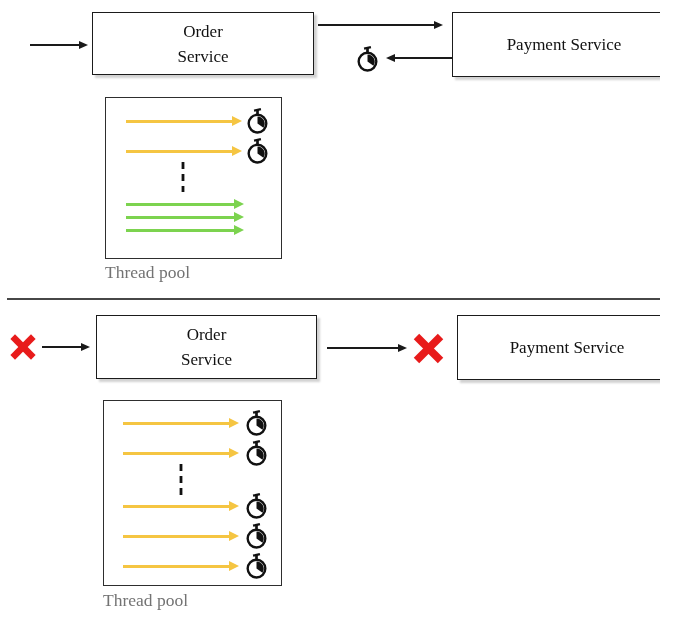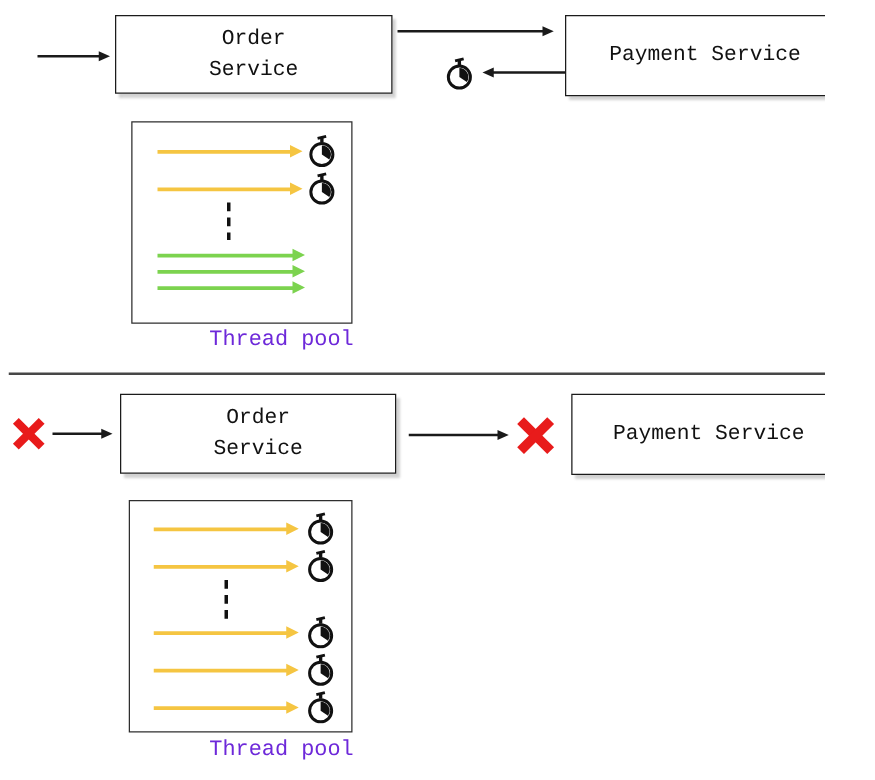--- a/index.html
+++ b/index.html
@@ -1,29 +1,29 @@
 <!DOCTYPE html>
 <html style="--busy: #F5C542; --free: #7CD34F; --fail: #E81B1B; --line: #1A1A1A;"><head>
 <meta charset="utf-8">
 <style>
   html,body{margin:0;padding:0;background:#ffffff}
   .canvas{
     position:relative;width:660px;height:624px;background:#fff;
-    font-family:Liberation Mono, monospace;color:#111;overflow:hidden;
+    font-family:Liberation Serif, serif;color:#111;overflow:hidden;
   }
   
   .box{
     position:absolute;background:#fff;border:1.6px solid #1b1b1b;
     box-shadow:3px 3px 2px rgba(0,0,0,.18);
     display:flex;flex-direction:column;align-items:center;justify-content:center;
     font-size:17px;line-height:25px;text-align:center;
   }
   
   .pool{position:absolute;background:#fff;border:1.6px solid #2e2e2e}
-  .plabel{position:absolute;text-align:right;font-size:17.5px;color:#6d28d9}
+  .plabel{position:absolute;text-align:left;font-size:17.5px;color:#737373}
   
   .arrow{position:absolute;height:12px}
   .arrow i{display:block;position:absolute}
   .arrow .ln{top:5.2px;left:0;right:6px;height:1.7px;background:var(--c)}
   .arrow .hd{right:0;top:1.5px;width:0;height:0;
     border-left:9px solid var(--c);border-top:4.5px solid transparent;border-bottom:4.5px solid transparent}
   .arrow.lft .ln{left:6px;right:0}
   .arrow.lft .hd{left:0;right:auto;border-left:none;
     border-right:9px solid var(--c);border-top:4.5px solid transparent;border-bottom:4.5px solid transparent}
   .arrow.thin{--c:var(--line)}

